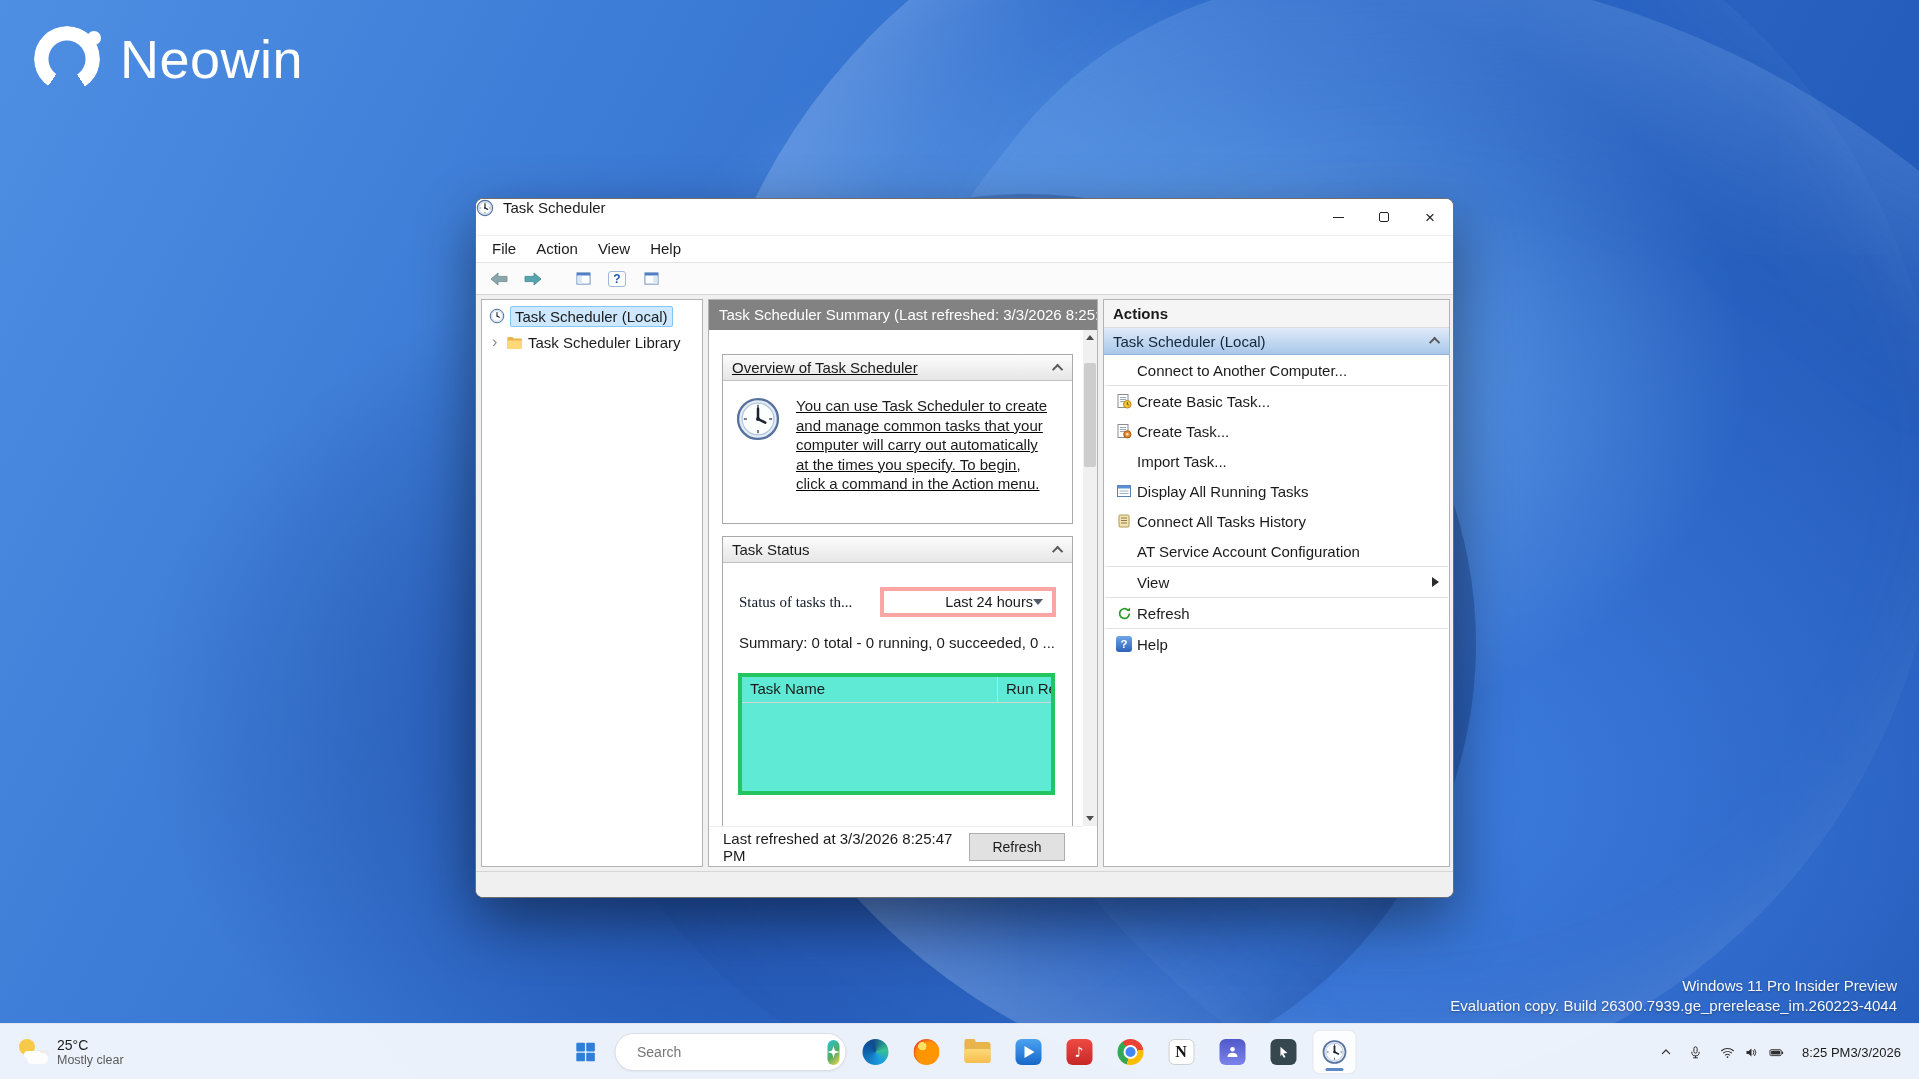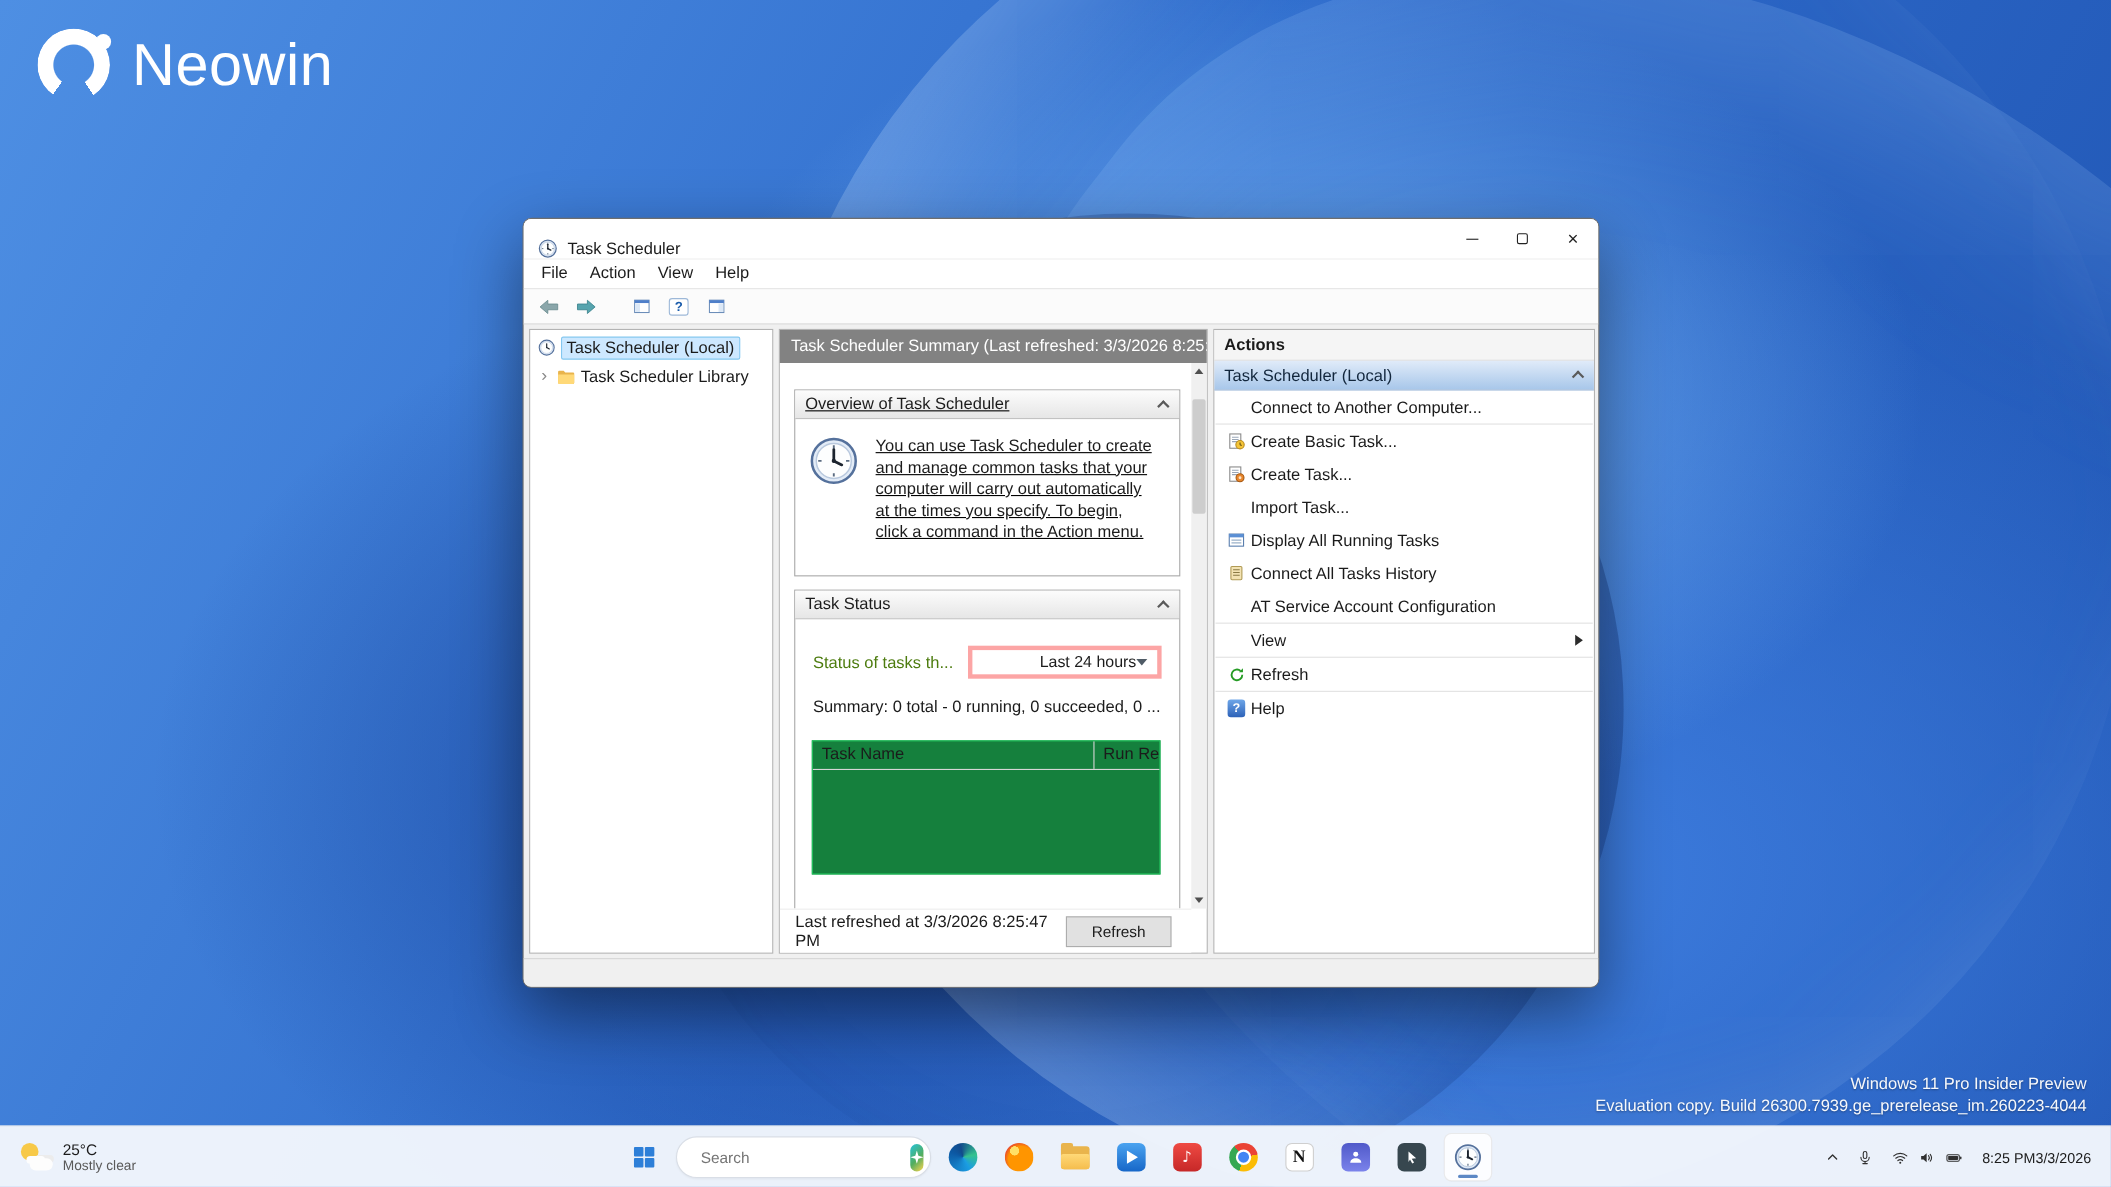--- a/index.html
+++ b/index.html
@@ -35,21 +35,21 @@
   
   .watermark { position:absolute; right:22px; top:977px; text-align:right; color:rgba(255,255,255,.96);
     text-shadow:0 1px 2px rgba(0,0,0,.35); }
   .watermark .l1 { font-size:15px; margin-bottom:3px; }
   .watermark .l2 { font-size:15px; }
 
   
   .window { position:absolute; left:475px; top:198px; width:979px; height:700px;
     background:#f0f0f0; border:1px solid #6e6e6e; border-radius:8px; overflow:hidden;
     box-shadow:0 22px 60px rgba(0,0,0,.45); }
-  .titlebar { height:36px; background:#fff; display:flex; align-items:flex-end; padding-left:13px; }
+  .titlebar { height:36px; background:#fff; display:flex; align-items:flex-start; }
   .titlebar .title { font-size:15px; color:#1b1b1b; margin-left:9px; flex:1; }
   .caption { display:flex; height:36px; }
   .cap-btn { width:46px; height:36px; display:flex; align-items:center; justify-content:center; color:#222; }
   .min-glyph { width:11px; border-top:1.4px solid #222; }
   .max-glyph { width:10px; height:10px; border:1.2px solid #222; border-radius:2px; }
   .close-glyph { font-size:17px; line-height:1; }
 
   .menubar { height:28px; background:#fff; border-top:1px solid #f0f0f0; border-bottom:1px solid #e2e2e2;
     display:flex; align-items:center; padding-left:6px; }
   .menu-item { font-size:15px; color:#1b1b1b; padding:0 10px; line-height:28px; }
@@ -86,27 +86,27 @@
   .group-box.overview { margin-top:24px;text-decoration:underline; }
   .group-box.status { margin-top:12px; }
   .group-head { height:26px; background:linear-gradient(#fcfcfc,#e6e6e6); border-bottom:1px solid #c2c2c2;
     display:flex; align-items:center; justify-content:space-between; padding:0 9px; font-size:15px; color:#1b1b1b; }
   .chev-up { width:8px; height:8px; border-left:2px solid #5a5a5a; border-top:2px solid #5a5a5a;
     transform:rotate(45deg) translateY(2px); }
   .overview-body { height:142px; display:flex; gap:15px; padding:15px 8px 0 12px; }
   .overview-text { font-size:15px; line-height:19.5px; color:#1b1b1b; width:256px; }
   .status-body { height:262px; position:relative; }
   .status-row { display:flex; align-items:center; justify-content:space-between; margin:24px 16px 0 16px; }
-  .status-label { font-size:15px; color:#4d7c0f; white-space:nowrap; }
+  .status-label { font-size:15px; color:#0f172a; white-space:nowrap;font-family:Liberation Serif, serif; }
   .combo { width:176px; height:30px; border:4px solid #fca5a5; background:#fff; display:flex; align-items:center;
     justify-content:flex-end; padding:0 9px; font-size:14.5px; color:#1b1b1b; }
   .combo-arrow { width:0; height:0; border-left:5px solid transparent; border-right:5px solid transparent;
     border-top:6px solid #4f5b66; }
   .summary-line { margin:17px 16px 0 16px; font-size:15px; color:#1b1b1b; white-space:nowrap; }
-  .task-table { margin:22px 17px 0 15px; height:122px; border:1px solid #22c55e; background:#15803d; }
+  .task-table { margin:22px 17px 0 15px; height:122px; border:4px solid #22c55e; background:#5eead4; }
   .tt-head { height:26px; display:flex; border-bottom:1px solid #d6d6d6; font-size:15px; color:#1b1b1b; }
   .tt-col1 { width:256px; border-right:1px solid #d6d6d6; padding:3px 0 0 8px; }
   .tt-col2 { flex:1; padding:3px 0 0 8px; white-space:nowrap; overflow:hidden; }
 
   .center-vscroll { position:absolute; right:0; top:30px; bottom:40px; width:14px; background:#f0f0f0; }
   .vs-arrow { position:absolute; left:0; width:14px; height:15px; display:flex; align-items:center; justify-content:center; }
   .vs-arrow.up { top:0; } .vs-arrow.down { bottom:0; }
   .tri-up-s { width:0; height:0; border-left:4px solid transparent; border-right:4px solid transparent; border-bottom:5px solid #4f4f4f; }
   .tri-down-s { width:0; height:0; border-left:4px solid transparent; border-right:4px solid transparent; border-top:5px solid #4f4f4f; }
   .vs-thumb { position:absolute; left:1px; width:12px; top:33px; height:104px; background:#cdcdcd; border-radius:2px; }

